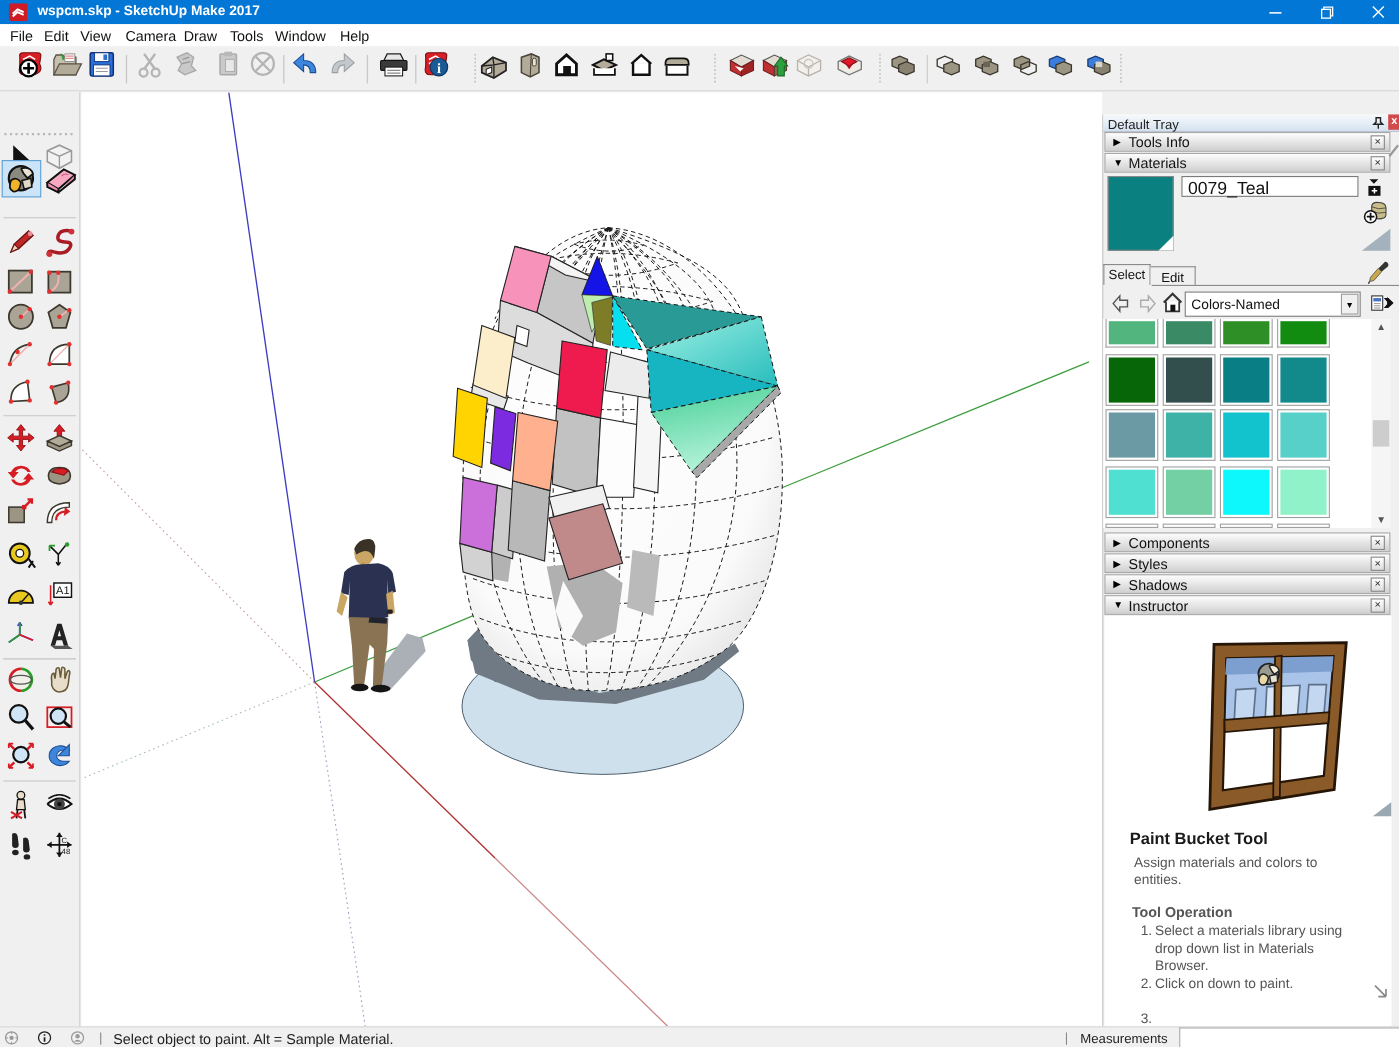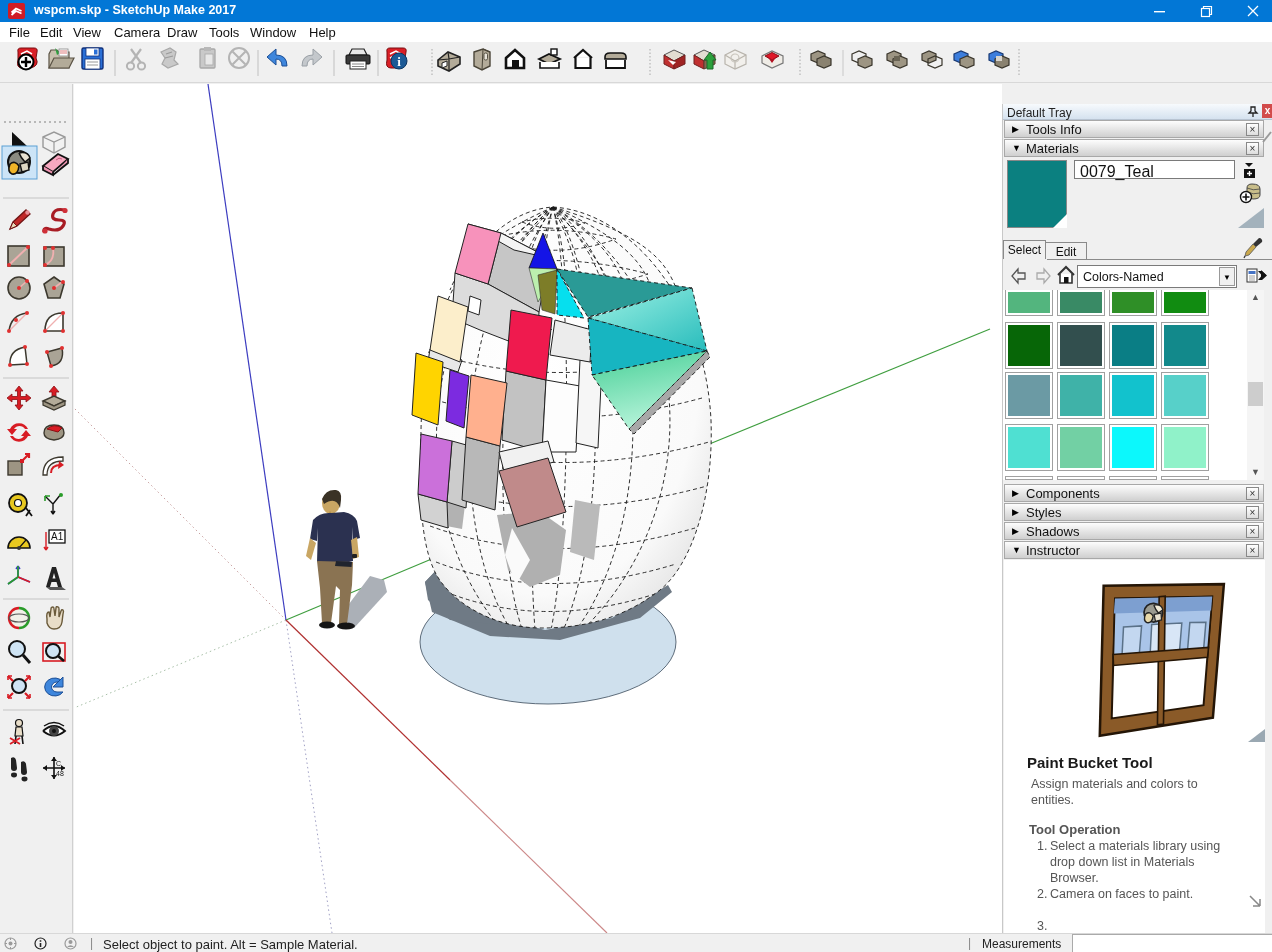--- a/index.html
+++ b/index.html
@@ -773,21 +773,21 @@
         <path d="M1 14 L18 1 L18 14 Z" fill="#9aa8b2"></path>
       </svg>
     <div style="position:absolute;left:23px;top:194px;font-size:15px;font-weight:bold;color:#1a1a1a">Paint Bucket Tool</div>
     <div style="position:absolute;left:27px;top:216px;font-size:12.5px;color:#555;line-height:16px">Assign materials and colors to<br>entities.</div>
     <div style="position:absolute;left:25px;top:262px;font-size:13px;font-weight:bold;color:#555">Tool Operation</div>
     <div style="position:absolute;left:28px;top:278px;font-size:12.5px;color:#555;line-height:16px">
       <div style="position:absolute;left:5px;width:14px">1.</div>
         <div style="margin-left:18px;width:172px">Select a materials library using drop down list in Materials Browser.</div>
       <div style="position:absolute;left:5px;top:48px;width:14px">2.</div>
       <div style="position:absolute;left:5px;top:80px;width:14px">3.</div>
-        <div style="margin-left:18px;width:172px">Camera on faces to paint.</div>
+        <div style="margin-left:18px;width:172px">Click on down to paint.</div>
     </div>
     <div style="position:absolute;left:26px;top:385px;font-size:13.5px;font-weight:bold;color:#555">Modifier Keys</div>
     <svg style="position:absolute;left:244px;top:334px" width="14" height="14">
         <path d="M2 2 L12 12 M12 12 v-7 M12 12 h-7" stroke="#888" stroke-width="1.5" fill="none"></path>
       </svg>
   </div>
   <svg style="position:absolute;left:258px;top:24px" width="12" height="16">
       <path d="M2 14 L10 4" stroke="#999" stroke-width="2"></path>
     </svg>
 </div>

